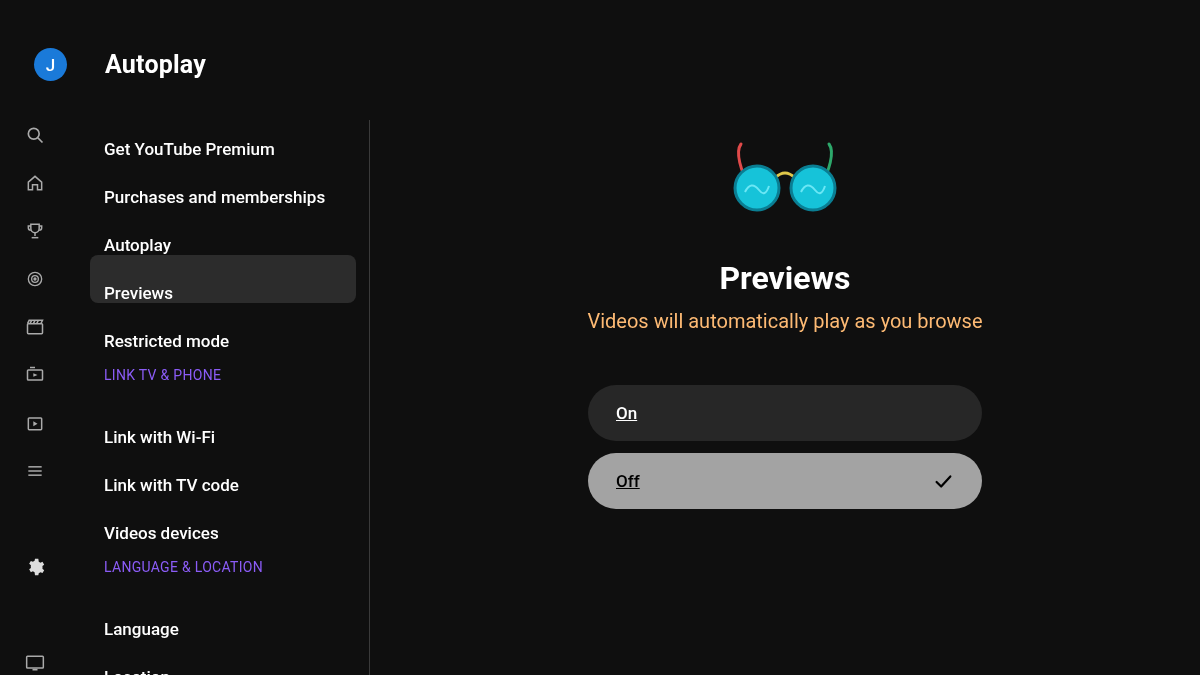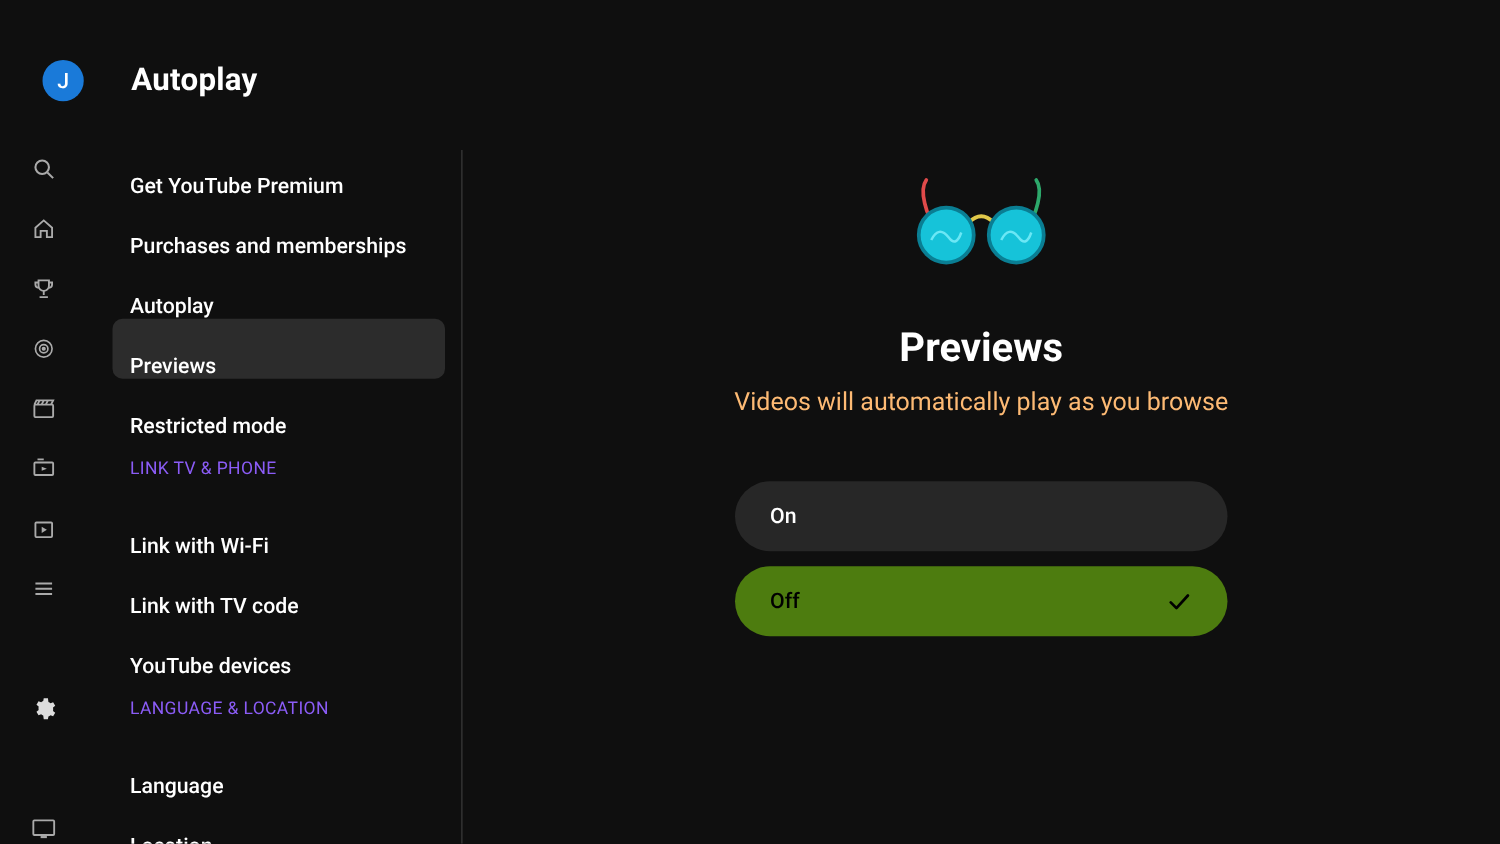--- a/index.html
+++ b/index.html
@@ -136,27 +136,28 @@
     height: 56px;
     border-radius: 28px;
     display: flex;
     align-items: center;
     justify-content: space-between;
     padding: 0 28px;
     font-size: 17px;
     font-weight: 500;
     margin-bottom: 12px;
     cursor: pointer;
+    text-decoration: underline;
   }
   .option.dark {
     background: #272727;
     color: #fff;
   }
   .option.light {
-    background: #4d7c0f;
+    background: #a3a3a3;
     color: #000;
   }
   .check { display:flex; align-items:center; }
 </style>
 </head>
 <body>
 
 <div class="header">
   <div class="avatar">
     <span>J</span>
@@ -258,21 +259,21 @@
         </div>
 
       <div class="section-hdr">LINK TV &amp; PHONE</div>
       <div class="menu-item">
           <span>Link with Wi-Fi</span>
         </div>
       <div class="menu-item">
           <span>Link with TV code</span>
         </div>
       <div class="menu-item">
-          <span>YouTube devices</span>
+          <span>Videos devices</span>
         </div>
 
       <div class="section-hdr">LANGUAGE &amp; LOCATION</div>
       <div class="menu-item">
           <span>Language</span>
         </div>
       <div class="menu-item">
           <span>Location</span>
         </div>
     </div>

